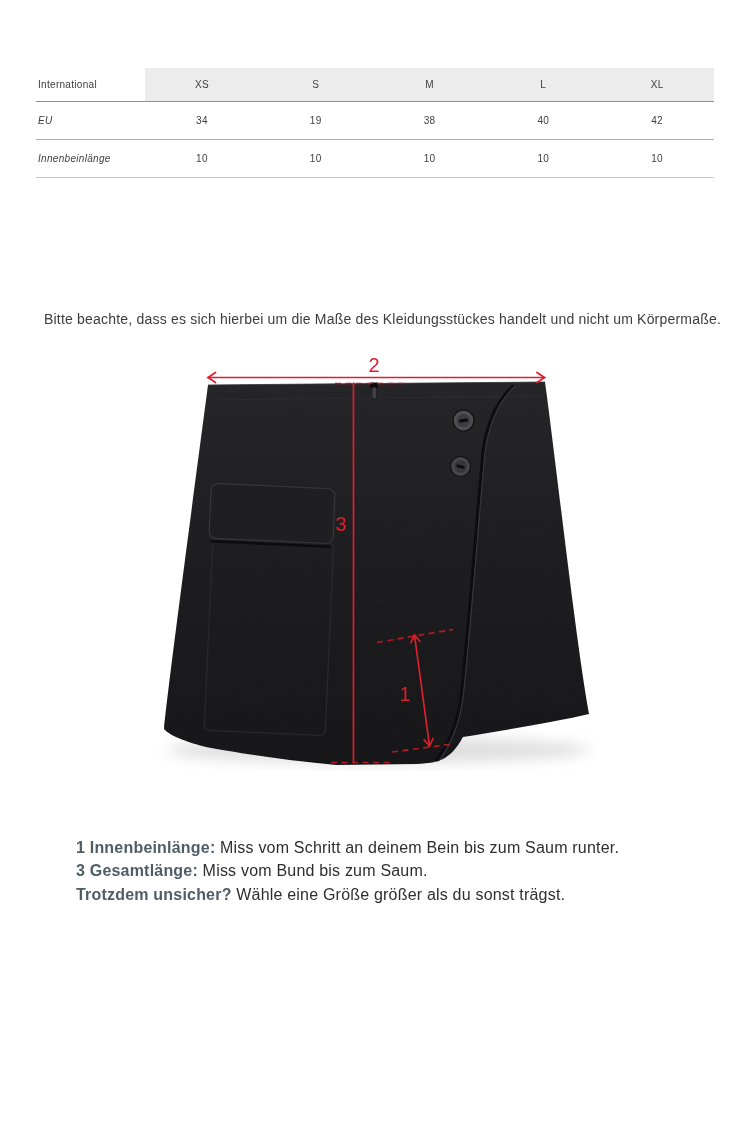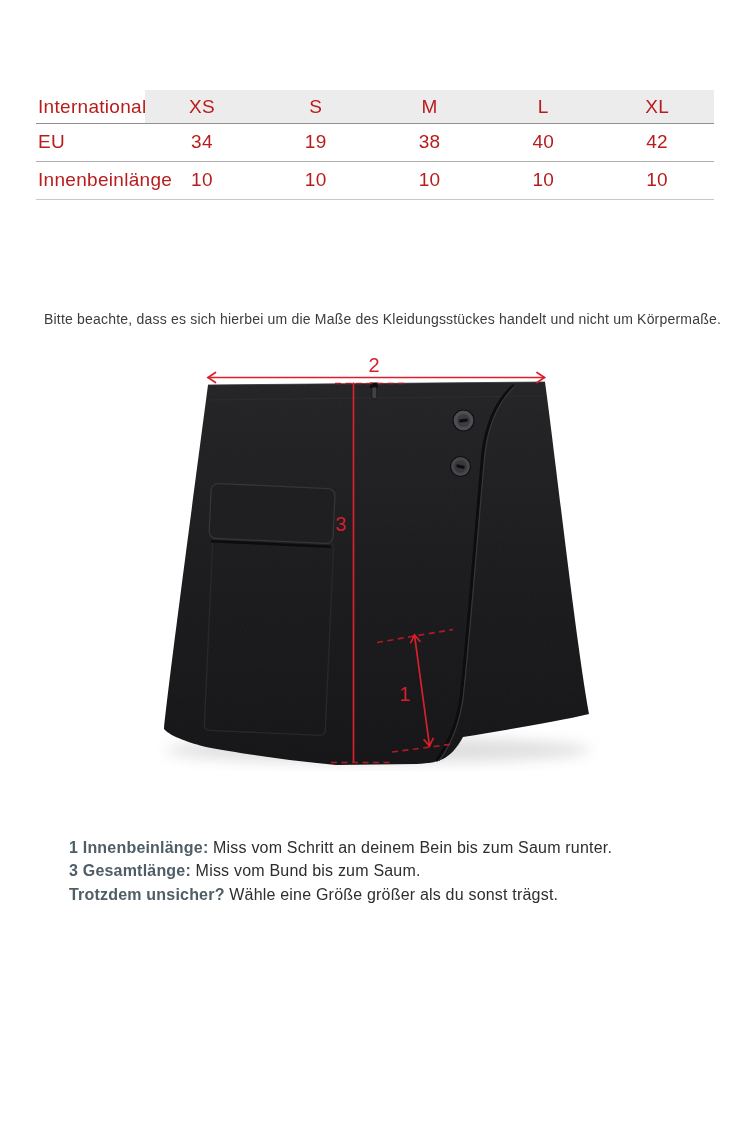--- a/index.html
+++ b/index.html
@@ -10,35 +10,35 @@
     --slate:#4e5d66;
   }
   html,body{margin:0;padding:0;background:#fff;}
   body{
     width:750px;height:1125px;position:relative;overflow:hidden;
     font-family:"Liberation Sans","DejaVu Sans",sans-serif;
     color:#3a3a3a;
   }
   
   .size-table{
-    position:absolute;left:36px;top:90px;width:678px;
+    position:absolute;left:36px;top:68px;width:678px;
     border-collapse:collapse;table-layout:fixed;
-    font-size:19px;letter-spacing:.3px;color:#b91c1c;
+    font-size:10px;letter-spacing:.3px;color:#404040;
   }
   .size-table col.col-label{width:109px;}
   .size-table col.col-size{width:113.8px;}
   .size-table th,.size-table td{font-weight:400;padding:0;}
   .size-table thead th{
     height:33px;background:var(--thead-bg);
     text-align:center;vertical-align:middle;
     border-bottom:1.5px solid #8f8f8f;
   }
   .size-table thead th.rowlabel{background:#fff;text-align:left;padding-left:2px;}
   .size-table tbody th{
-    text-align:left;padding-left:2px;font-weight:400;
+    text-align:left;padding-left:2px;font-weight:400;font-style:italic;
   }
   .size-table tbody td{text-align:center;}
   .size-table tbody th,.size-table tbody td{
     height:36.8px;vertical-align:middle;
     border-bottom:1.4px solid #aeaeae;
   }
   .size-table tbody tr:last-child th,
   .size-table tbody tr:last-child td{border-bottom:1.4px solid #c9c9c9;}
   
   .note{
@@ -46,21 +46,21 @@
     font-size:14px;letter-spacing:.2px;color:#3c3c3c;margin:8px;
   }
   
   .figure{position:absolute;left:0;top:350px;width:750px;height:440px;margin:0;}
   .ann-solid{stroke:var(--red);stroke-width:1.7;fill:none;stroke-linecap:round;}
   .ann-dash{stroke:var(--red-dark);stroke-width:1.7;fill:none;stroke-dasharray:6 4.5;}
   .ann-label{fill:var(--red);font-size:20px;font-family:"Liberation Sans","DejaVu Sans",sans-serif;}
   .seam{stroke:#2c2c30;stroke-width:1.2;fill:none;}
   
   .legend-block{
-    position:absolute;left:69px;top:836px;width:640px;
+    position:absolute;left:76px;top:836px;width:640px;
     font-size:16px;line-height:23.4px;color:#2e2e2e;letter-spacing:.2px;
   }
   .legend-label{color:var(--slate);font-weight:700;}
   .legend-footer{}
 </style>
 </head>
 <body>
 
 <table class="size-table">
   <colgroup>

